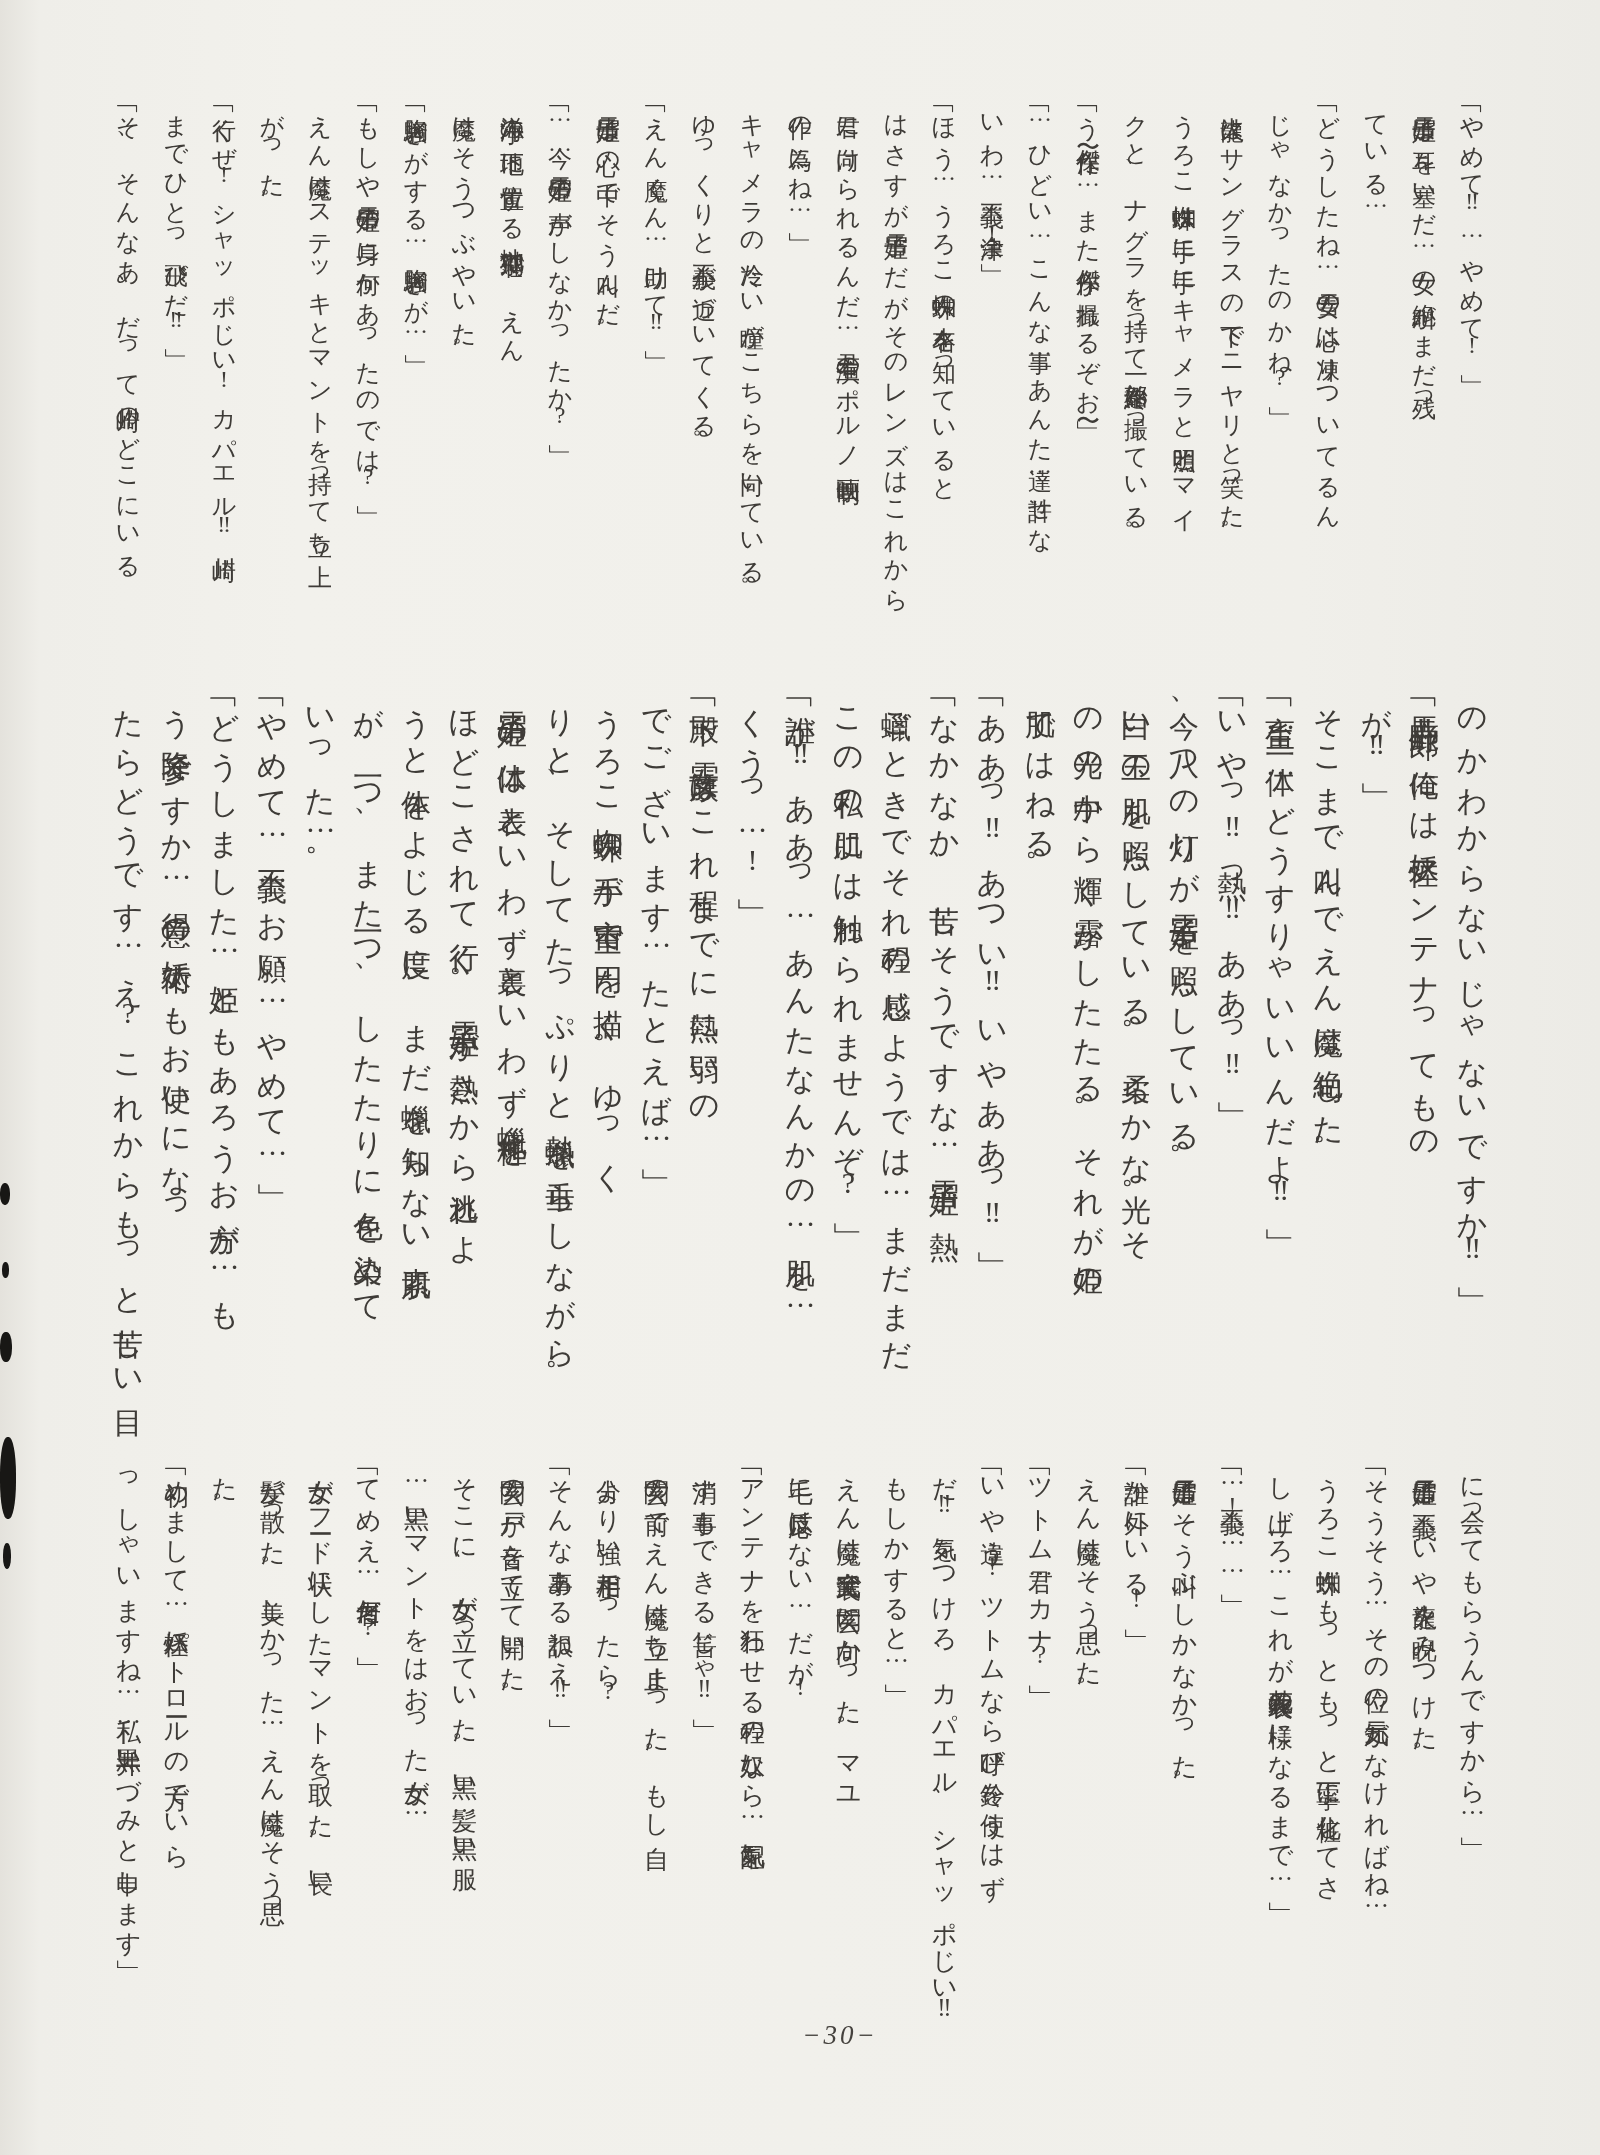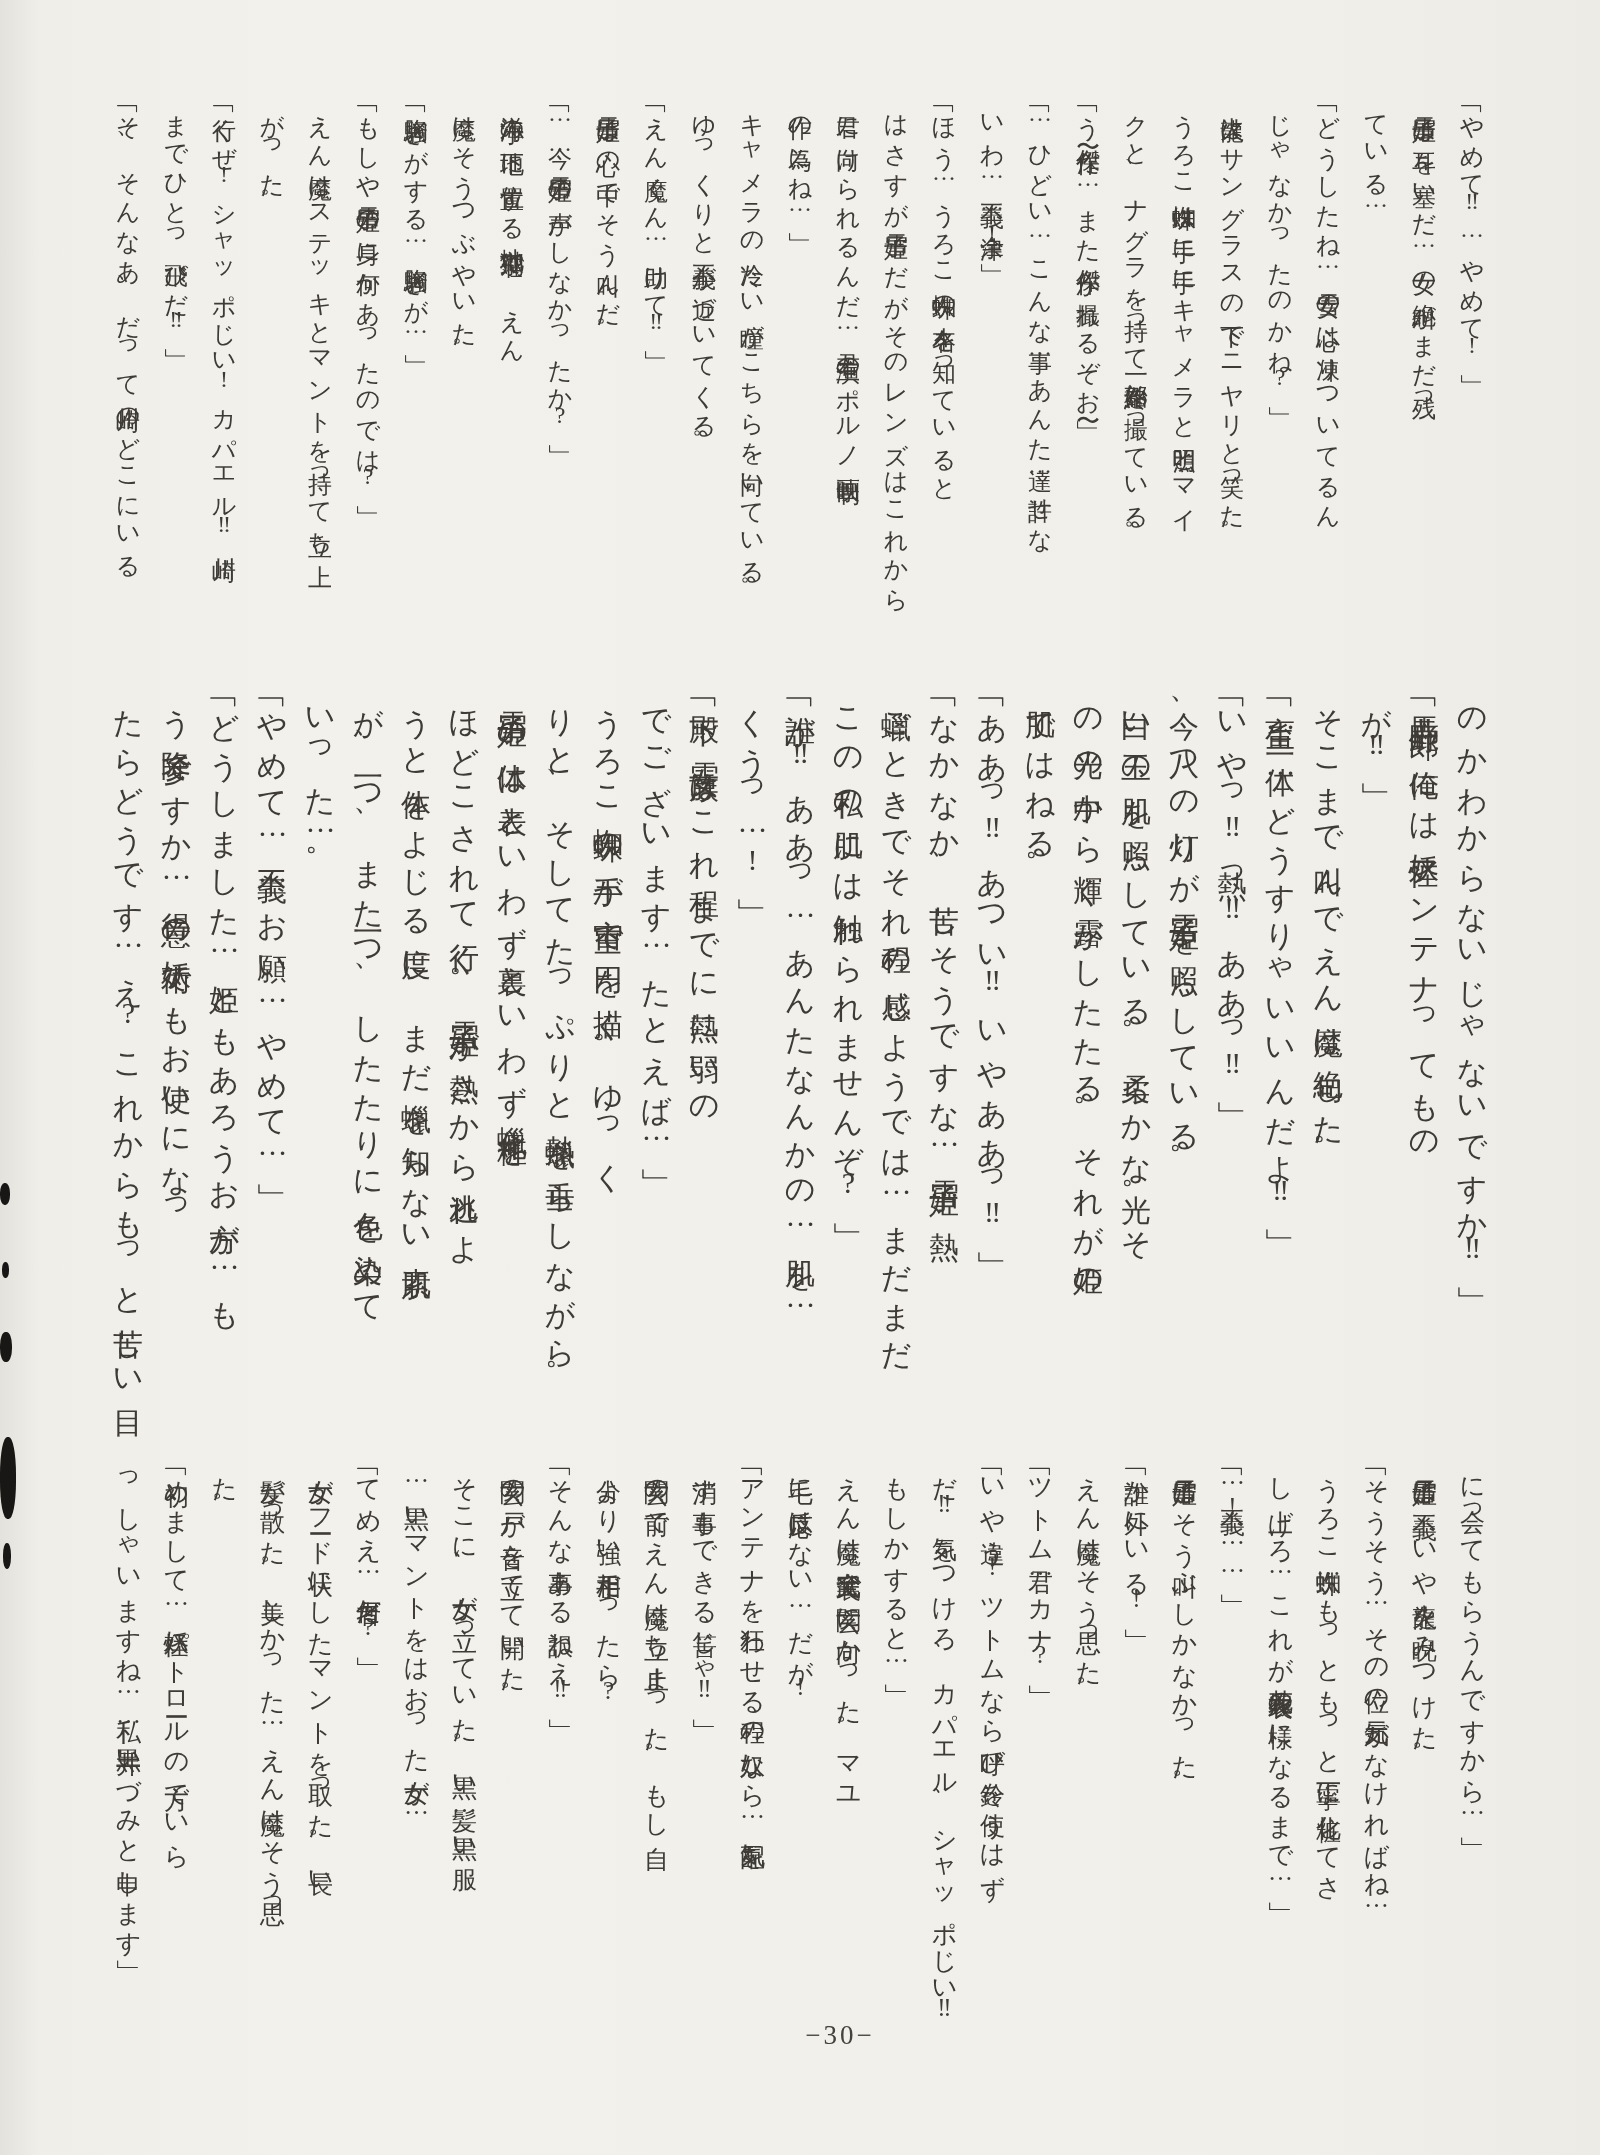--- a/index.html
+++ b/index.html
@@ -21,21 +21,21 @@
     width:48px;line-height:48px;
     height:100%;
     white-space:nowrap;
     text-align:left;
   }
   .band-1{top:98px;height:556px;font-size:24px;letter-spacing:2px;}
   .band-2{top:688px;height:752px;font-size:30px;letter-spacing:4.5px;}
   .band-3{top:1460px;height:566px;font-size:25px;letter-spacing:1.5px;}
   .page-num{
     position:absolute;top:2020px;left:780px;width:120px;
-    text-align:center;font-size:27px;letter-spacing:3px;color:#45423e;
+    text-align:center;font-size:27px;letter-spacing:3px;color:#45423e;font-style:italic;
   }
   .mark{position:absolute;background:#181715;border-radius:45%;}
   .mark-1{left:0;top:1183px;width:10px;height:22px;}
   .mark-2{left:2px;top:1262px;width:7px;height:16px;}
   .mark-3{left:0;top:1332px;width:12px;height:30px;}
   .mark-4{left:0;top:1437px;width:16px;height:82px;}
   .mark-5{left:3px;top:1543px;width:8px;height:26px;}
 </style>
 </head>
 <body>

